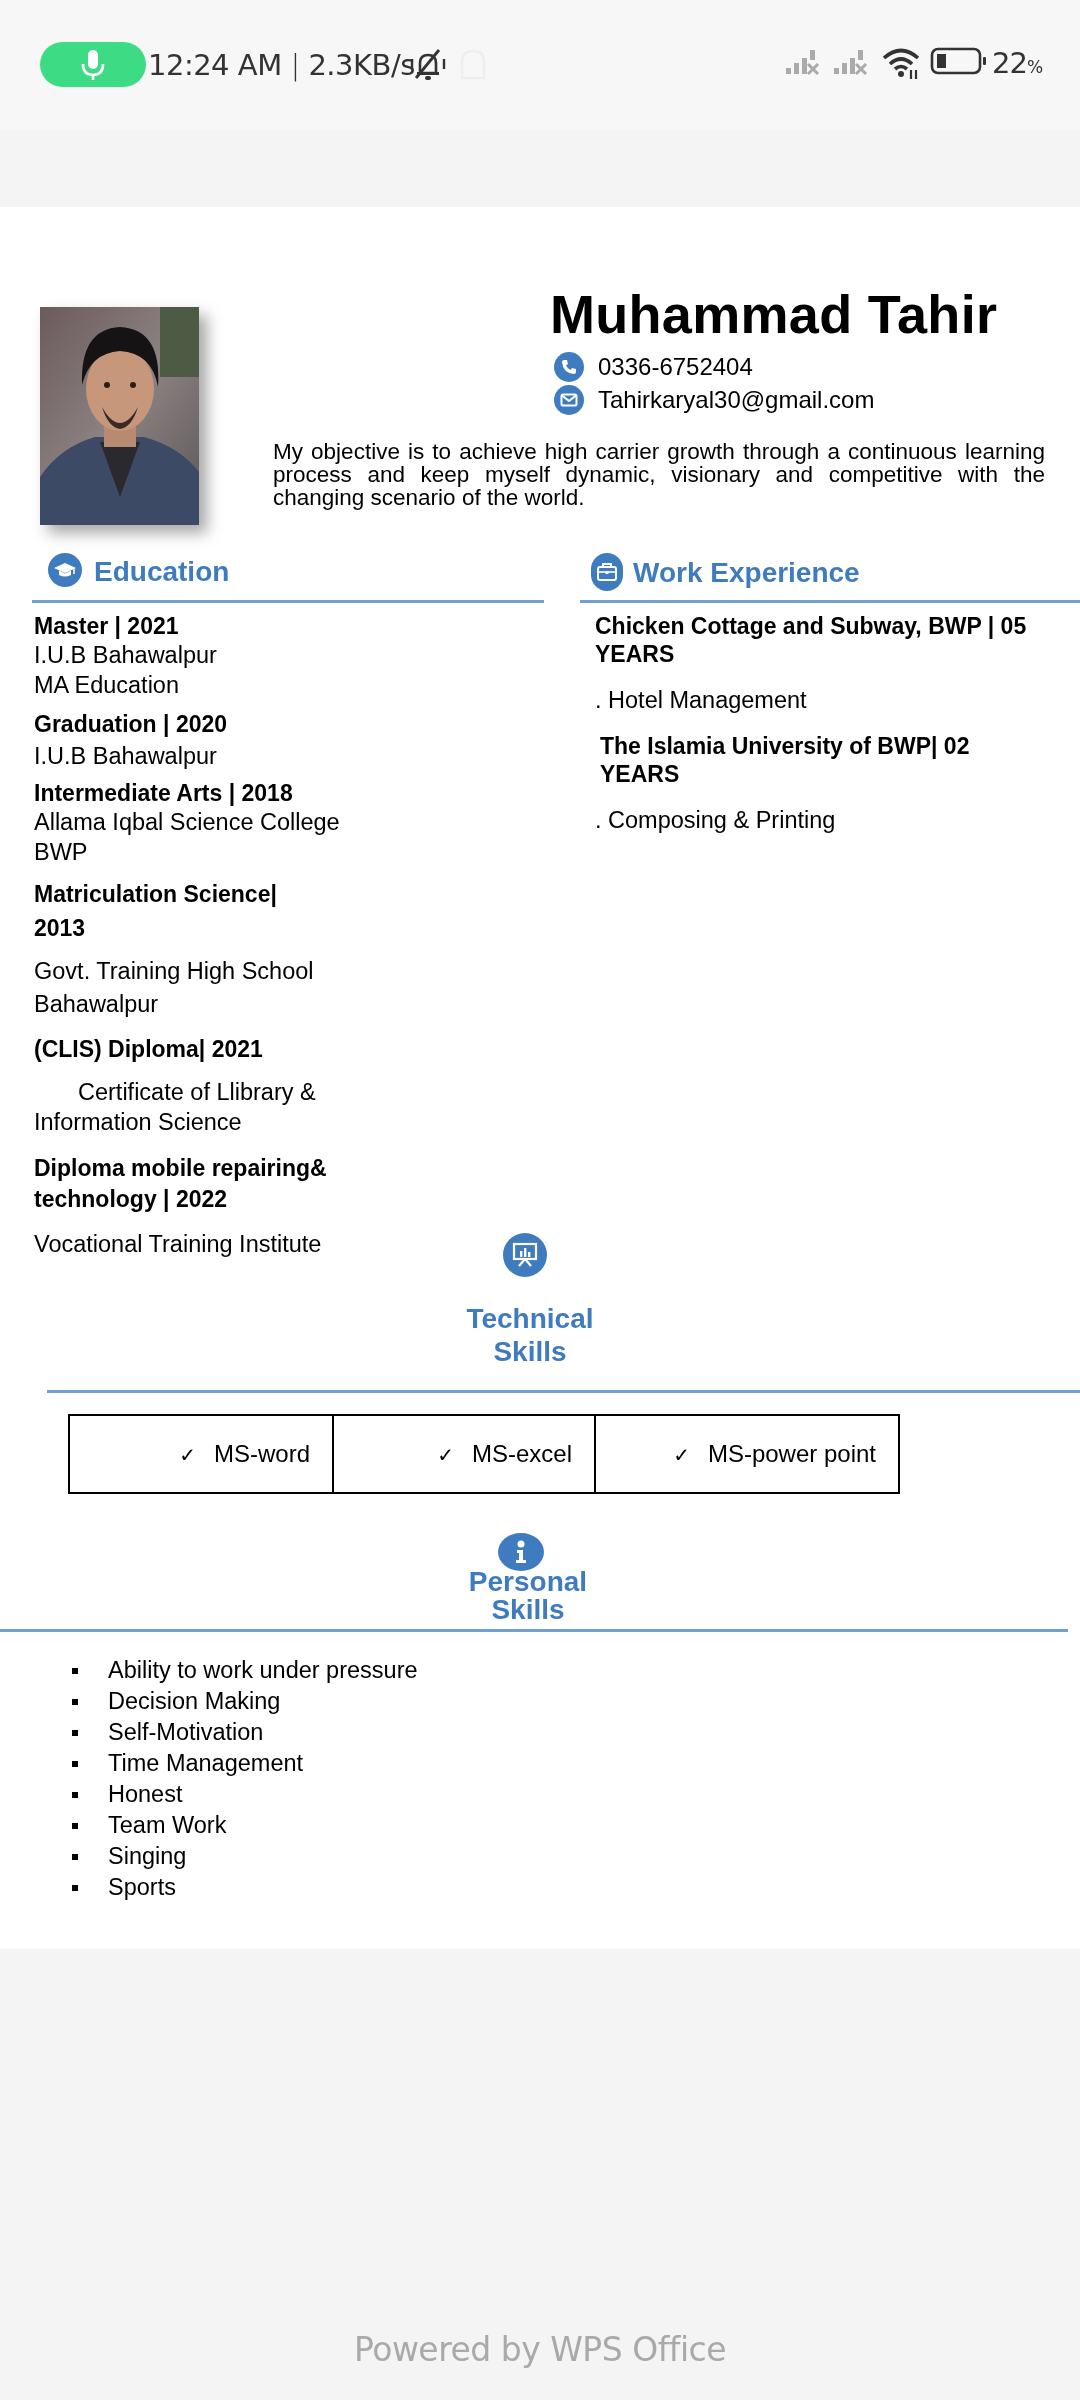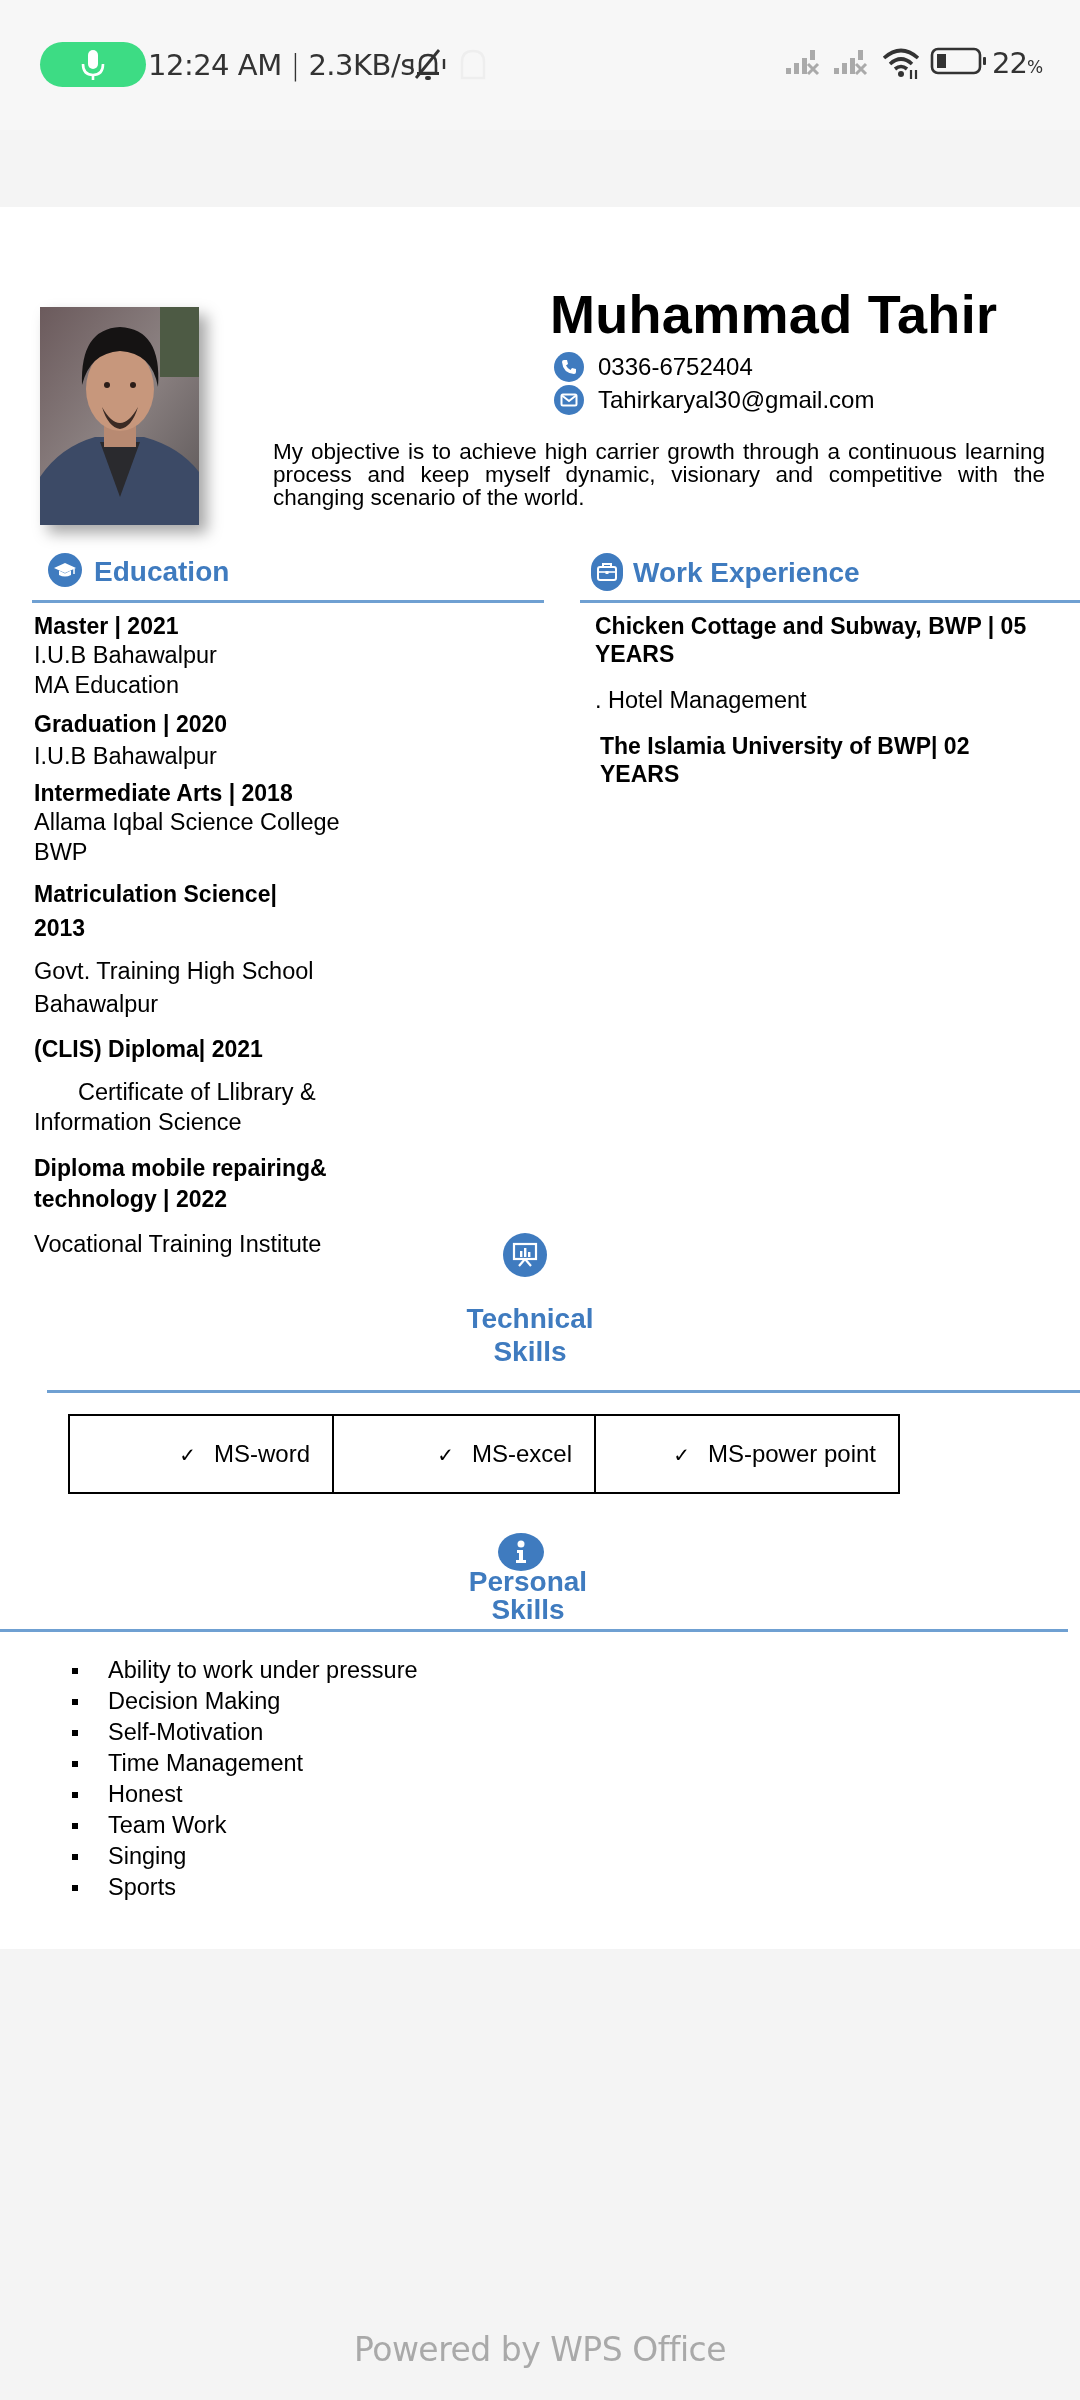--- a/index.html
+++ b/index.html
@@ -251,20 +251,21 @@
 <div class="abs" style="left:595px; top:612px;">
   <div>
     <div class="entry-bold">Chicken Cottage and Subway, BWP | 05</div>
     <div class="entry-bold">YEARS</div>
     <div class="entry-text" style="margin-top:17px;">. Hotel Management</div>
   </div>
   <div style="margin-top:17px; margin-left:5px;">
     <div class="entry-bold">The Islamia University of BWP| 02</div>
     <div class="entry-bold">YEARS</div>
   </div>
+  <div class="entry-text" style="margin-top:17px;">. Composing &amp; Printing</div>
 </div>
 
 <div class="abs" style="left:503px; top:1233px; width:44px; height:44px; border-radius:50%; background:#3f7bbf; display:flex; align-items:center; justify-content:center;">
   <svg width="28" height="28" viewBox="0 0 28 28">
     <rect x="3" y="3" width="22" height="15" fill="none" stroke="#ffffff" stroke-width="2.2"></rect>
     <rect x="9" y="10" width="2.4" height="6" fill="#ffffff"></rect>
     <rect x="13" y="7" width="2.4" height="9" fill="#ffffff"></rect>
     <rect x="17" y="11" width="2.4" height="5" fill="#ffffff"></rect>
     <path d="M14 18 L8 25 M14 18 L20 25" stroke="#ffffff" stroke-width="2.2"></path>
   </svg>

